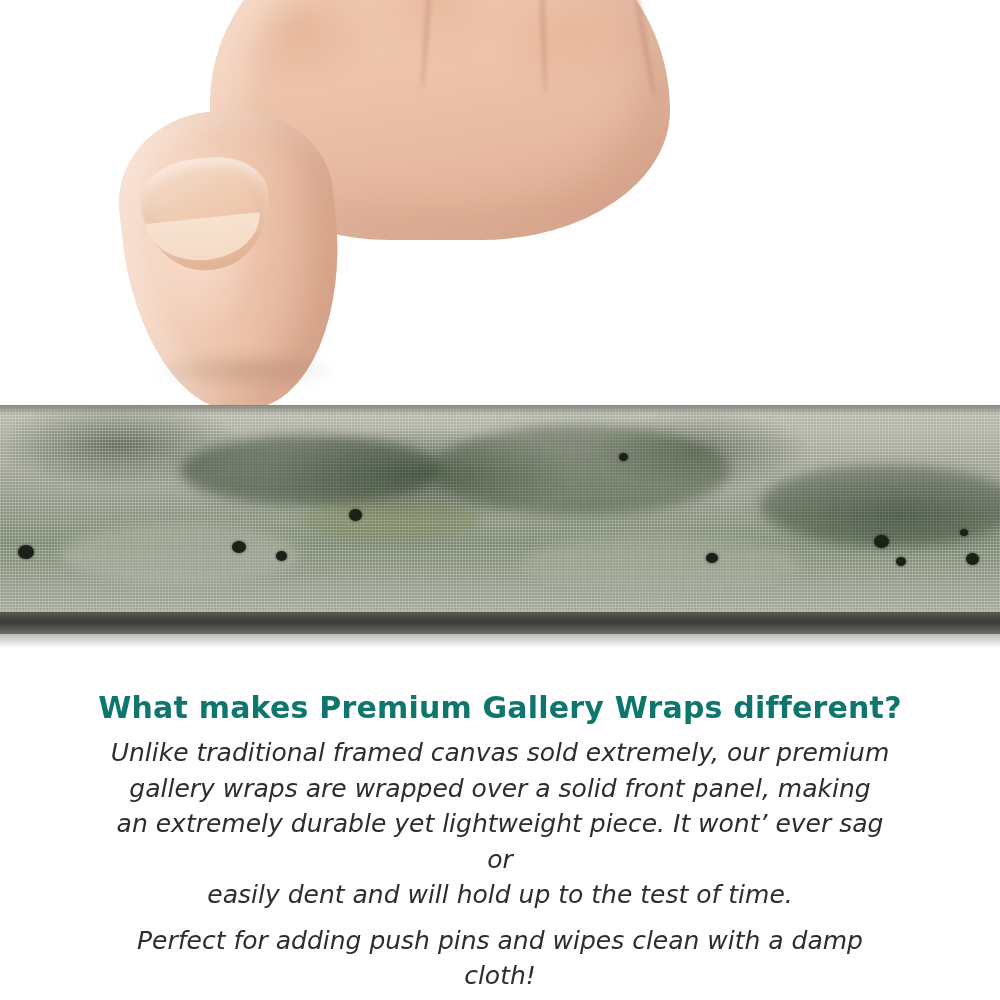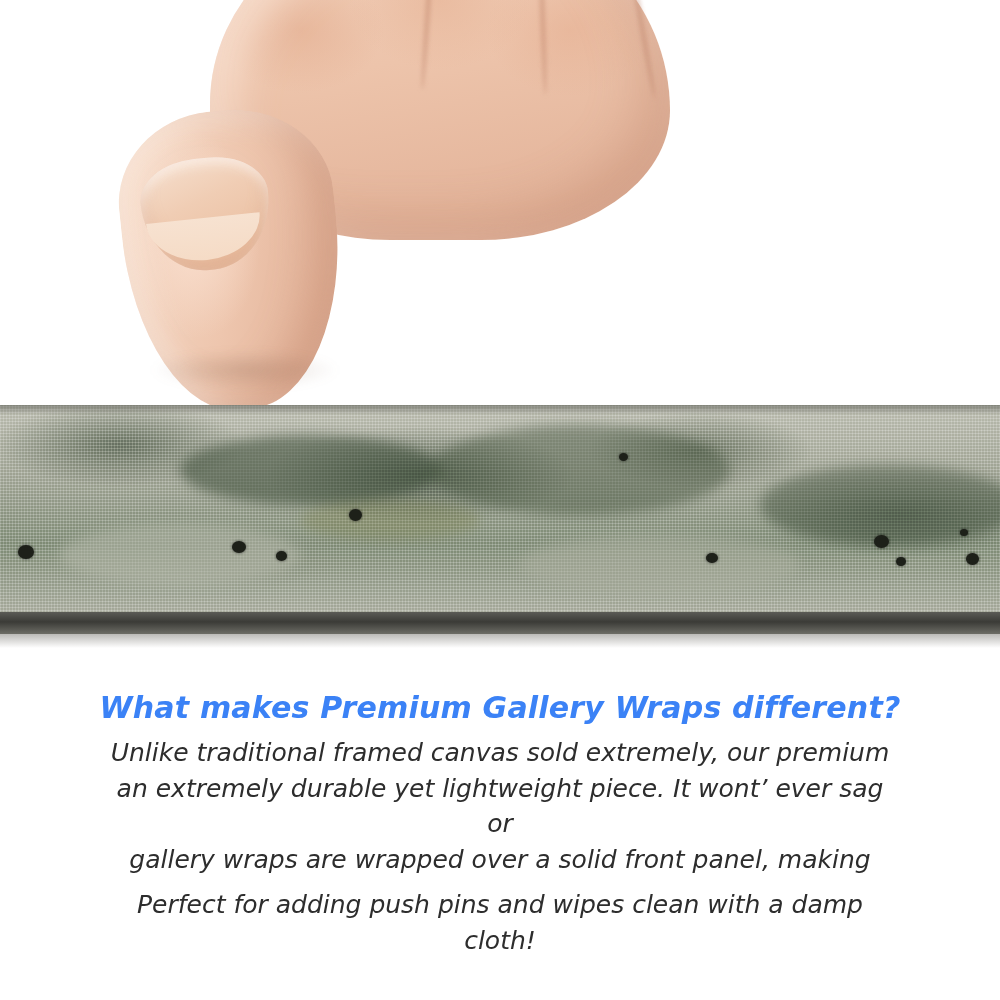--- a/index.html
+++ b/index.html
@@ -183,25 +183,24 @@
     position: absolute;
     left: 0;
     top: 690px;
     width: 1000px;
     text-align: center;
     color: #2a2a2a;
     font-family: "DejaVu Sans", sans-serif;
   }
   .caption-title {
     font-size: 30px;
-    font-style: italic;
     font-weight: 600;
     letter-spacing: 0.2px;
     margin: 0 0 10px 0;
-    color: #3b82f6;
+    color: #0f766e;
   }
   .caption-body {
     font-size: 25px;
     font-style: italic;
     font-weight: 400;
     line-height: 1.42;
     color: #2d2d2d;
     margin: 0 auto;
     width: 780px;
   }
@@ -255,19 +254,20 @@
 
     <div class="strip-top-shadow"></div>
     <div class="canvas-edge-dark"></div>
     <div class="canvas-edge-shadow"></div>
   </div>
 
   <div class="caption">
     <div class="caption-title">What makes Premium Gallery Wraps different?</div>
     <div class="caption-body">
       <span class="line">Unlike traditional framed canvas sold extremely, our premium</span>
+      <span class="line">gallery wraps are wrapped over a solid front panel, making</span>
       <span class="line">an extremely durable yet lightweight piece. It wont’ ever sag or</span>
-      <span class="line">gallery wraps are wrapped over a solid front panel, making</span>
+      <span class="line">easily dent and will hold up to the test of time.</span>
       <span class="line caption-last">Perfect for adding push pins and wipes clean with a damp cloth!</span>
     </div>
   </div>
 
 </div>
 
 </body></html>

